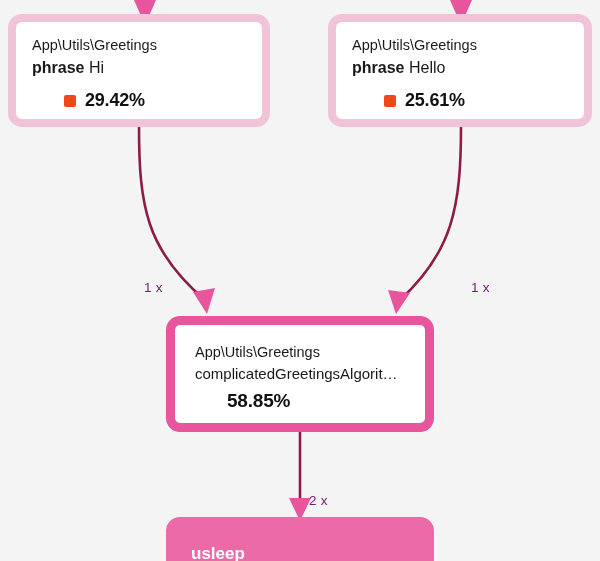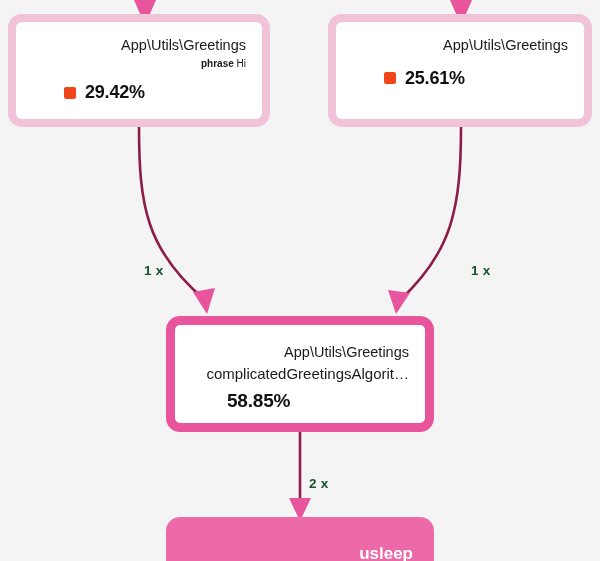--- a/index.html
+++ b/index.html
@@ -48,33 +48,32 @@
     background: #ec6aa8;
     border-radius: 14px;
   }
 
   .node-inner {
     position: relative;
     width: 100%;
     height: 100%;
     box-sizing: border-box;
     padding: 14px 16px 10px 16px;
-    text-align: right;
   }
   .node-current .node-inner { padding: 18px 16px 12px 20px; }
   .node-callee .node-inner { padding: 22px 16px 10px 20px; }
 
   .ns-line {
     font-size: 14.5px;
     color: #1a1a1a;
     line-height: 1.35;
     white-space: nowrap;
   }
   .fn-line {
-    font-size: 10px;
+    font-size: 16px;
     color: #1a1a1a;
     line-height: 1.35;
     white-space: nowrap;
     margin-top: 1px;
   }
   .fn-name {
     font-weight: bold;
   }
   .fn-arg {
     font-weight: normal;
@@ -110,24 +109,25 @@
     font-size: 17px;
     font-weight: bold;
     color: #ffffff;
     white-space: nowrap;
   }
 
   
   .edge-label {
     position: absolute;
     font-size: 13.5px;
-    font-weight: bold;
-    color: #14532d;
+    font-weight: normal;
+    color: #701a75;
     letter-spacing: 0.3px;
     white-space: nowrap;
+    margin-top: 17px;
   }
 </style>
 </head>
 <body>
 
 <div id="graph">
 
   <svg class="edges" viewBox="0 0 600 561">
     <defs>
       <marker id="arrow" viewBox="0 0 12 12" refX="6" refY="10" markerWidth="12" markerHeight="12" orient="auto-start-reverse">
@@ -173,20 +173,23 @@
       <div class="pct-row">
         <span class="swatch" style="background:#f0471a;"></span>
         <span class="pct-text">29.42%</span>
       </div>
     </div>
   </div>
 
   <div class="node node-caller" style="left:328px; top:14px; width:264px; height:113px;">
     <div class="node-inner">
       <div class="ns-line">App\Utils\Greetings</div>
+      <div class="fn-line">
+        <span class="fn-name">phrase</span><span>&nbsp;</span><span class="fn-arg">Hello</span>
+      </div>
       <div class="pct-row">
         <span class="swatch" style="background:#f0471a;"></span>
         <span class="pct-text">25.61%</span>
       </div>
     </div>
   </div>
 
   <div class="node node-current" style="left:166px; top:316px; width:268px; height:116px;">
     <div class="node-inner">
       <div class="ns-line">App\Utils\Greetings</div>

